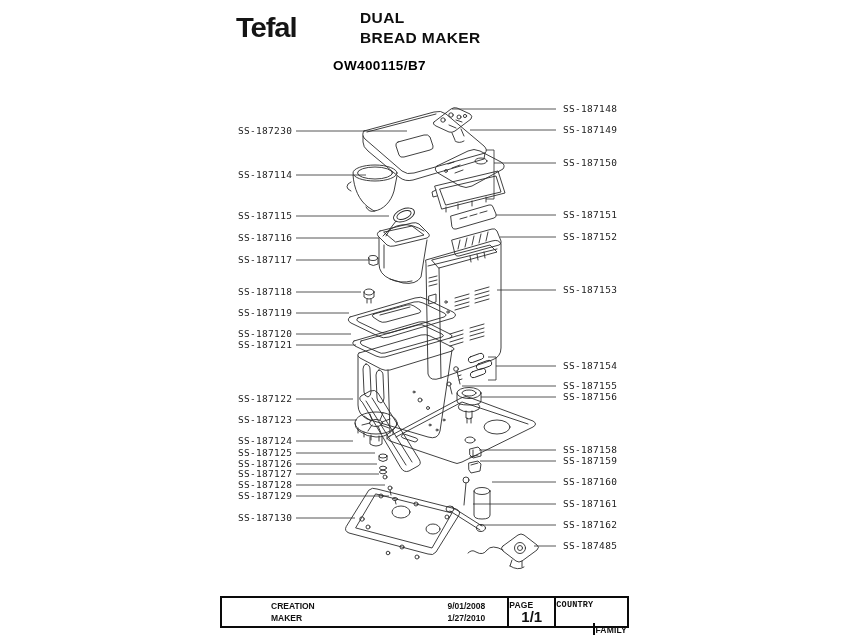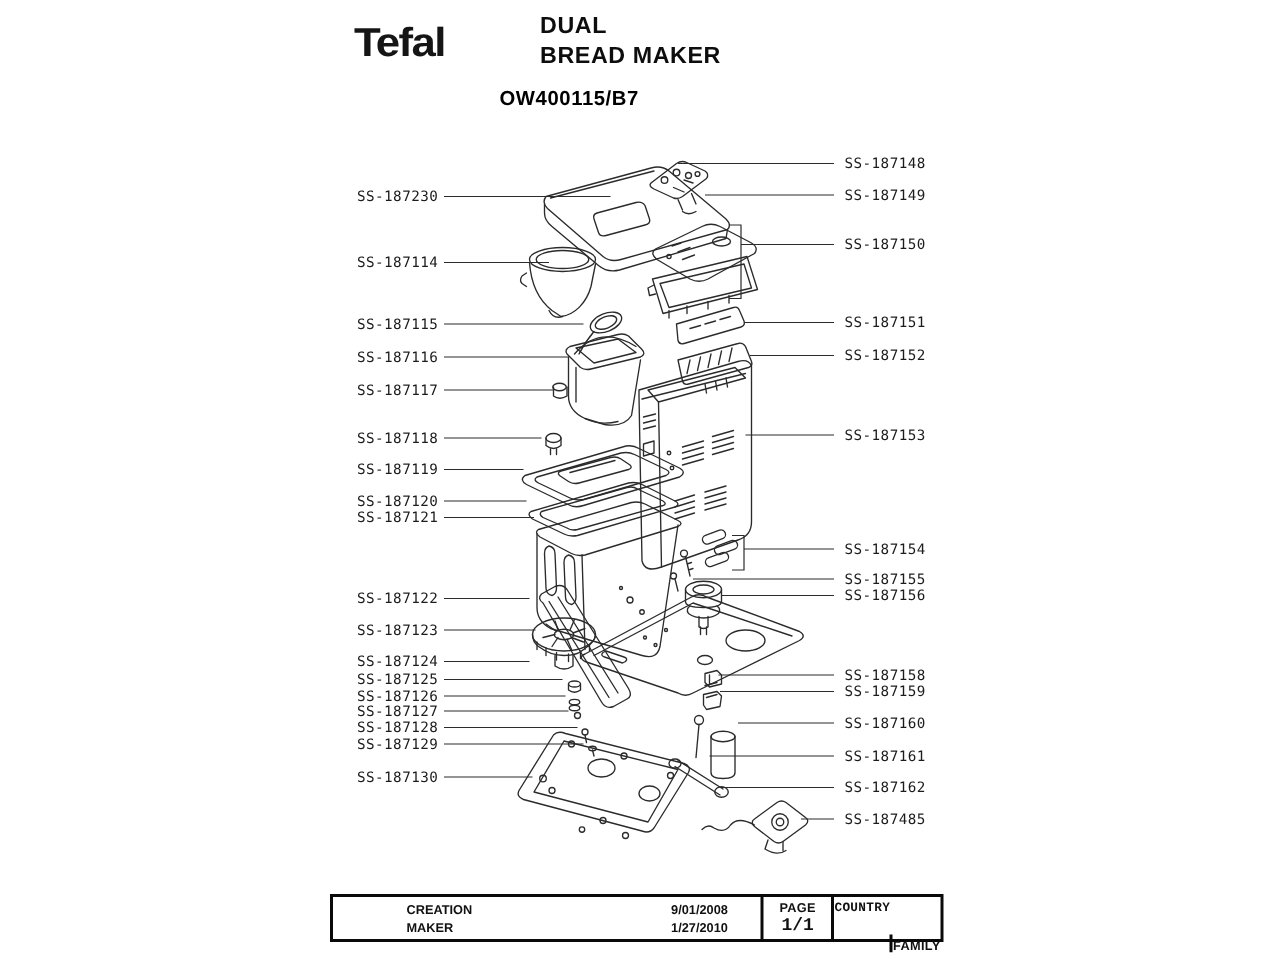--- a/index.html
+++ b/index.html
@@ -14,23 +14,23 @@
   svg text{font-family:"DejaVu Sans Mono","Liberation Mono",monospace;font-size:9.5px;
            fill:#1c1c1c;letter-spacing:.3px;}
   .ftable{position:absolute;left:220px;top:596px;width:409px;height:32px;
           border:2px solid #0a0a0a;display:flex;box-sizing:border-box;background:#fff;}
   .fcell{box-sizing:border-box;height:100%;}
   .fcell+.fcell{border-left:2px solid #0a0a0a;}
   .fc1{width:287px;display:flex;flex-direction:column;justify-content:space-evenly;
        padding:2px 22px 2px 13px;margin-left:36px;}
   .fc1 .row{display:flex;justify-content:space-between;font-size:8.5px;font-weight:bold;}
   .fc2{width:55px;} .fc3{width:40px;font-family:Liberation Mono, monospace;} .fc4{flex:1;margin-top:25px;}
-  .fhead{font-size:8.5px;font-weight:bold;text-align:center;margin-top:2px;letter-spacing:.2px;}
+  .fhead{font-size:8.5px;font-weight:bold;text-align:left;margin-top:2px;letter-spacing:.2px;}
   .fval{font-weight:bold;text-align:center;line-height:14px;}
-  .fv-page{font-size:12px;font-family:Liberation Mono, monospace;} .fv-country{font-size:16px;margin-top:44px;} .fv-family{font-size:14.5px;text-align:right;}
+  .fv-page{font-size:15px;} .fv-country{font-size:16px;margin-top:44px;} .fv-family{font-size:14.5px;text-align:right;}
 </style>
 </head>
 <body>
 
 <div class="page">
 
   <div class="logo">Tefal</div>
   <div class="title">
     <div>DUAL</div>
     <div>BREAD MAKER</div>

